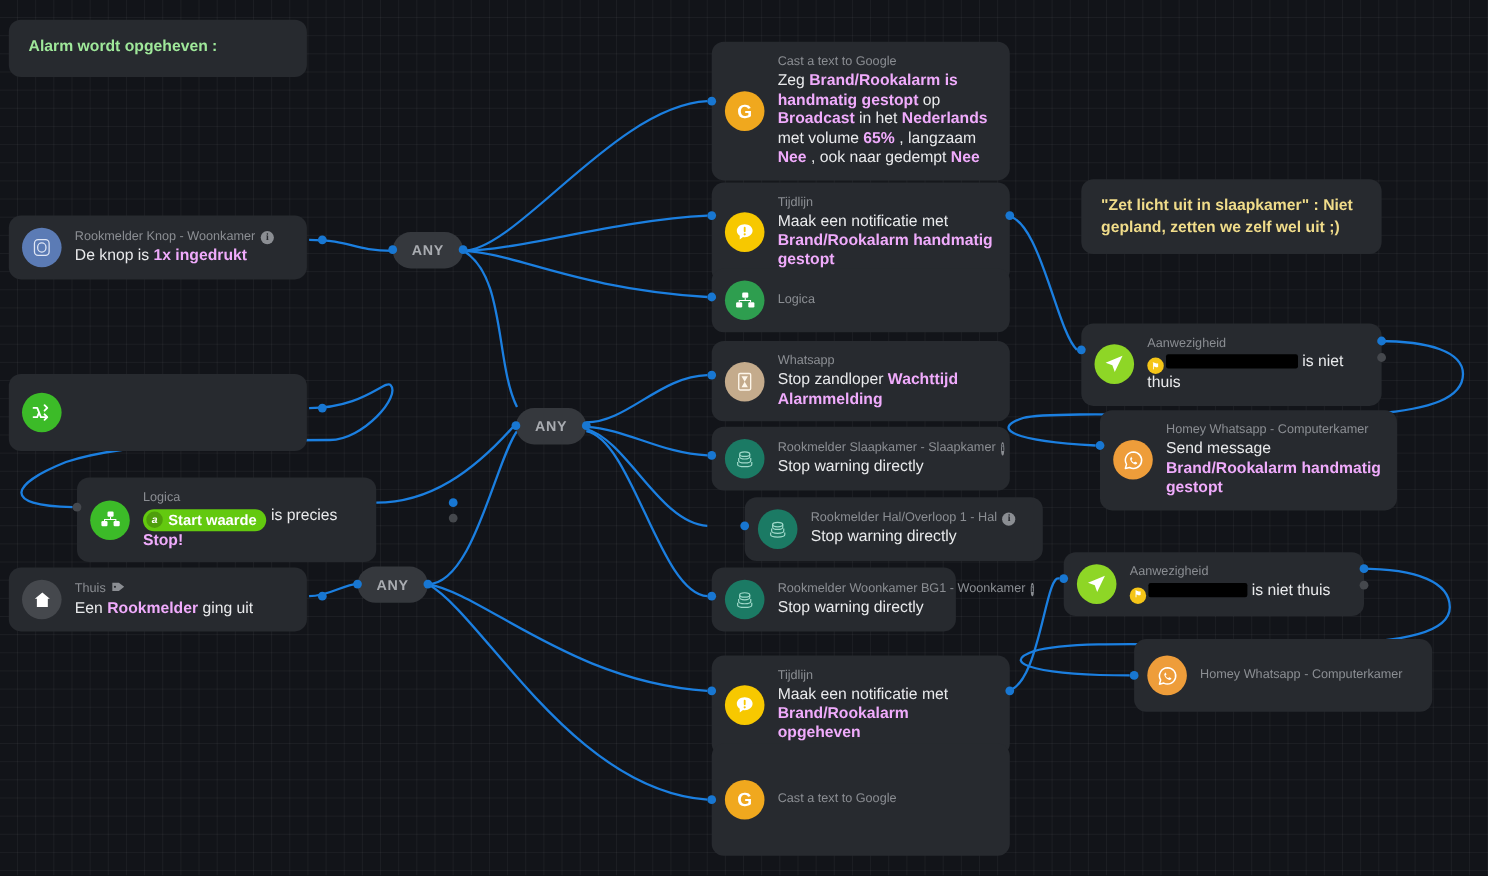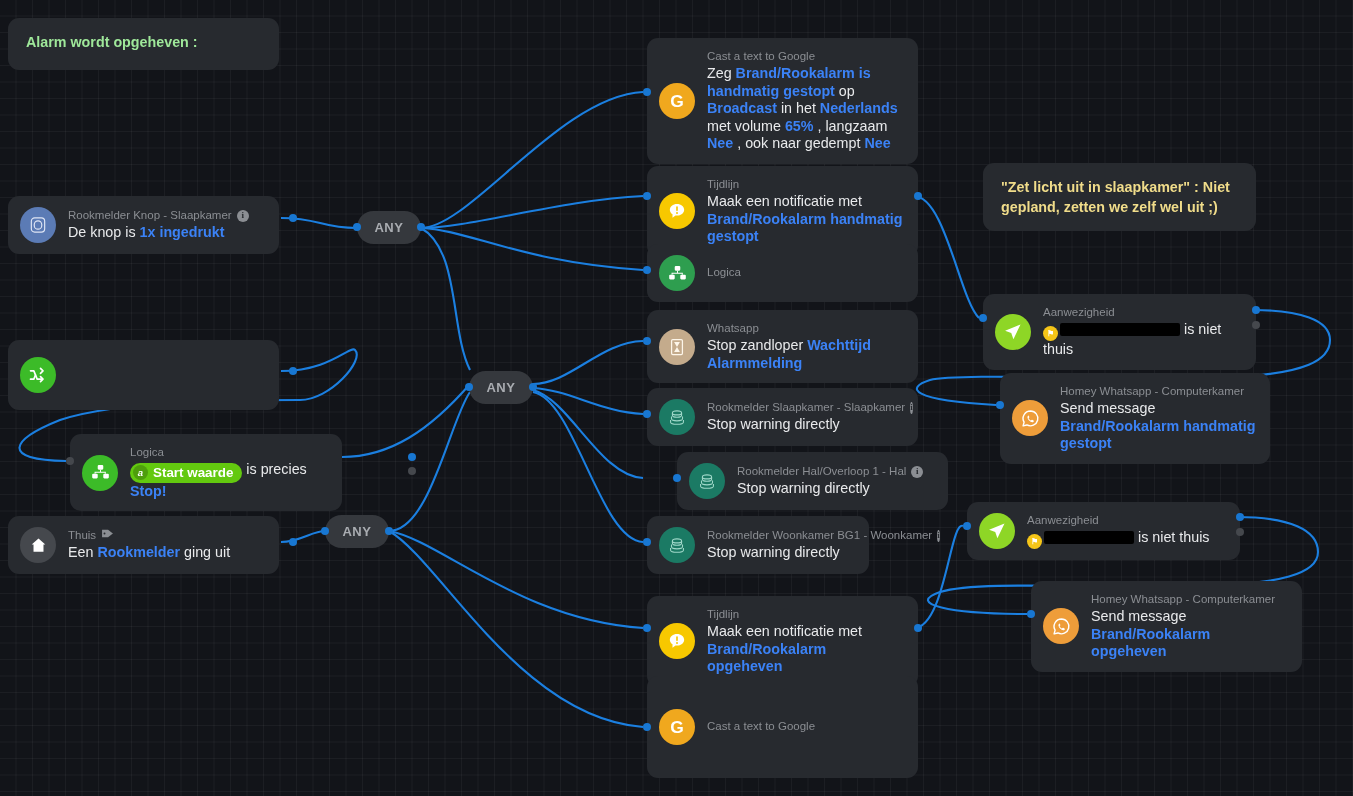--- a/index.html
+++ b/index.html
@@ -51,21 +51,21 @@
     margin-bottom: 1px;
     display: flex; align-items: center; gap: 5px;
     white-space: nowrap;
   }
   .title {
     font-size: 14.3px;
     color: #e9eaec;
     line-height: 17.5px;
     font-weight: 400;
   }
-  .title b { font-weight: 700; color: #3b82f6; }
+  .title b { font-weight: 700; color: #f0abfc; }
 
   
   .note {
     position: absolute;
     background: #272a2f;
     border-radius: 11px;
     padding: 14px 18px;
     z-index: 3;
     font-weight: 700;
     font-size: 14.3px;
@@ -200,21 +200,21 @@
     </div>
       <div class="card" style="left:8px;top:196px;width:271px;min-height:52px">
       <div class="icon" style="background:#5b7bb5">
           <svg width="20" height="20" viewBox="0 0 24 24" fill="none" stroke="#dfe6f5" stroke-width="1.4">
         <rect x="4" y="3.5" width="16" height="17" rx="4"></rect>
             <rect x="7.5" y="7" width="9" height="10" rx="4.5"></rect>
           </svg>
         </div>
       <div class="body">
         <div class="subtitle">
-          <span>Rookmelder Knop - Slaapkamer</span>
+          <span>Rookmelder Knop - Woonkamer</span>
 
           <span class="info">i</span>
         </div>
         <div class="title">De knop is <b>1x ingedrukt</b></div>
       </div>
       <span class="port blue" style="left:281px;top:18px"></span>
     </div>
       <div class="card" style="left:8px;top:340px;width:271px;min-height:70px">
       <div class="icon" style="background:#3cbb28">
           <svg width="20" height="20" viewBox="0 0 24 24" fill="none" stroke="white" stroke-width="2" stroke-linecap="round" stroke-linejoin="round">
@@ -479,18 +479,17 @@
           <svg width="21" height="21" viewBox="0 0 24 24" fill="none" stroke="white" stroke-width="1.6" stroke-linecap="round" stroke-linejoin="round">
         <path d="M12 3.4a8.5 8.5 0 0 0-7.3 12.8L3.5 20.5l4.4-1.1A8.5 8.5 0 1 0 12 3.4z"></path>
         <path d="M9.2 8.4c.3-.1.6 0 .8.4l.7 1.4c.1.3 0 .5-.2.7l-.5.5c-.2.2-.2.4-.1.6.5.9 1.3 1.7 2.3 2.2.2.1.4.1.6-.1l.5-.5c.2-.2.5-.2.7-.1l1.4.7c.4.2.5.5.4.8-.2.7-.9 1.2-1.7 1.2-2.6-.2-5.4-3-5.6-5.6 0-.8.5-1.5 1.2-1.7z" fill="white" stroke="none"></path>
           </svg>
         </div>
       <div class="body">
         <div class="subtitle">
           <span>Homey Whatsapp - Computerkamer</span>
 
         </div>
-        <div class="title">Send message <b>Brand/Rookalarm opgeheven</b></div>
       </div>
       <span class="port blue" style="left:-4px;top:29px"></span>
     </div>
     </div>
 </div>
 
 </body></html>

